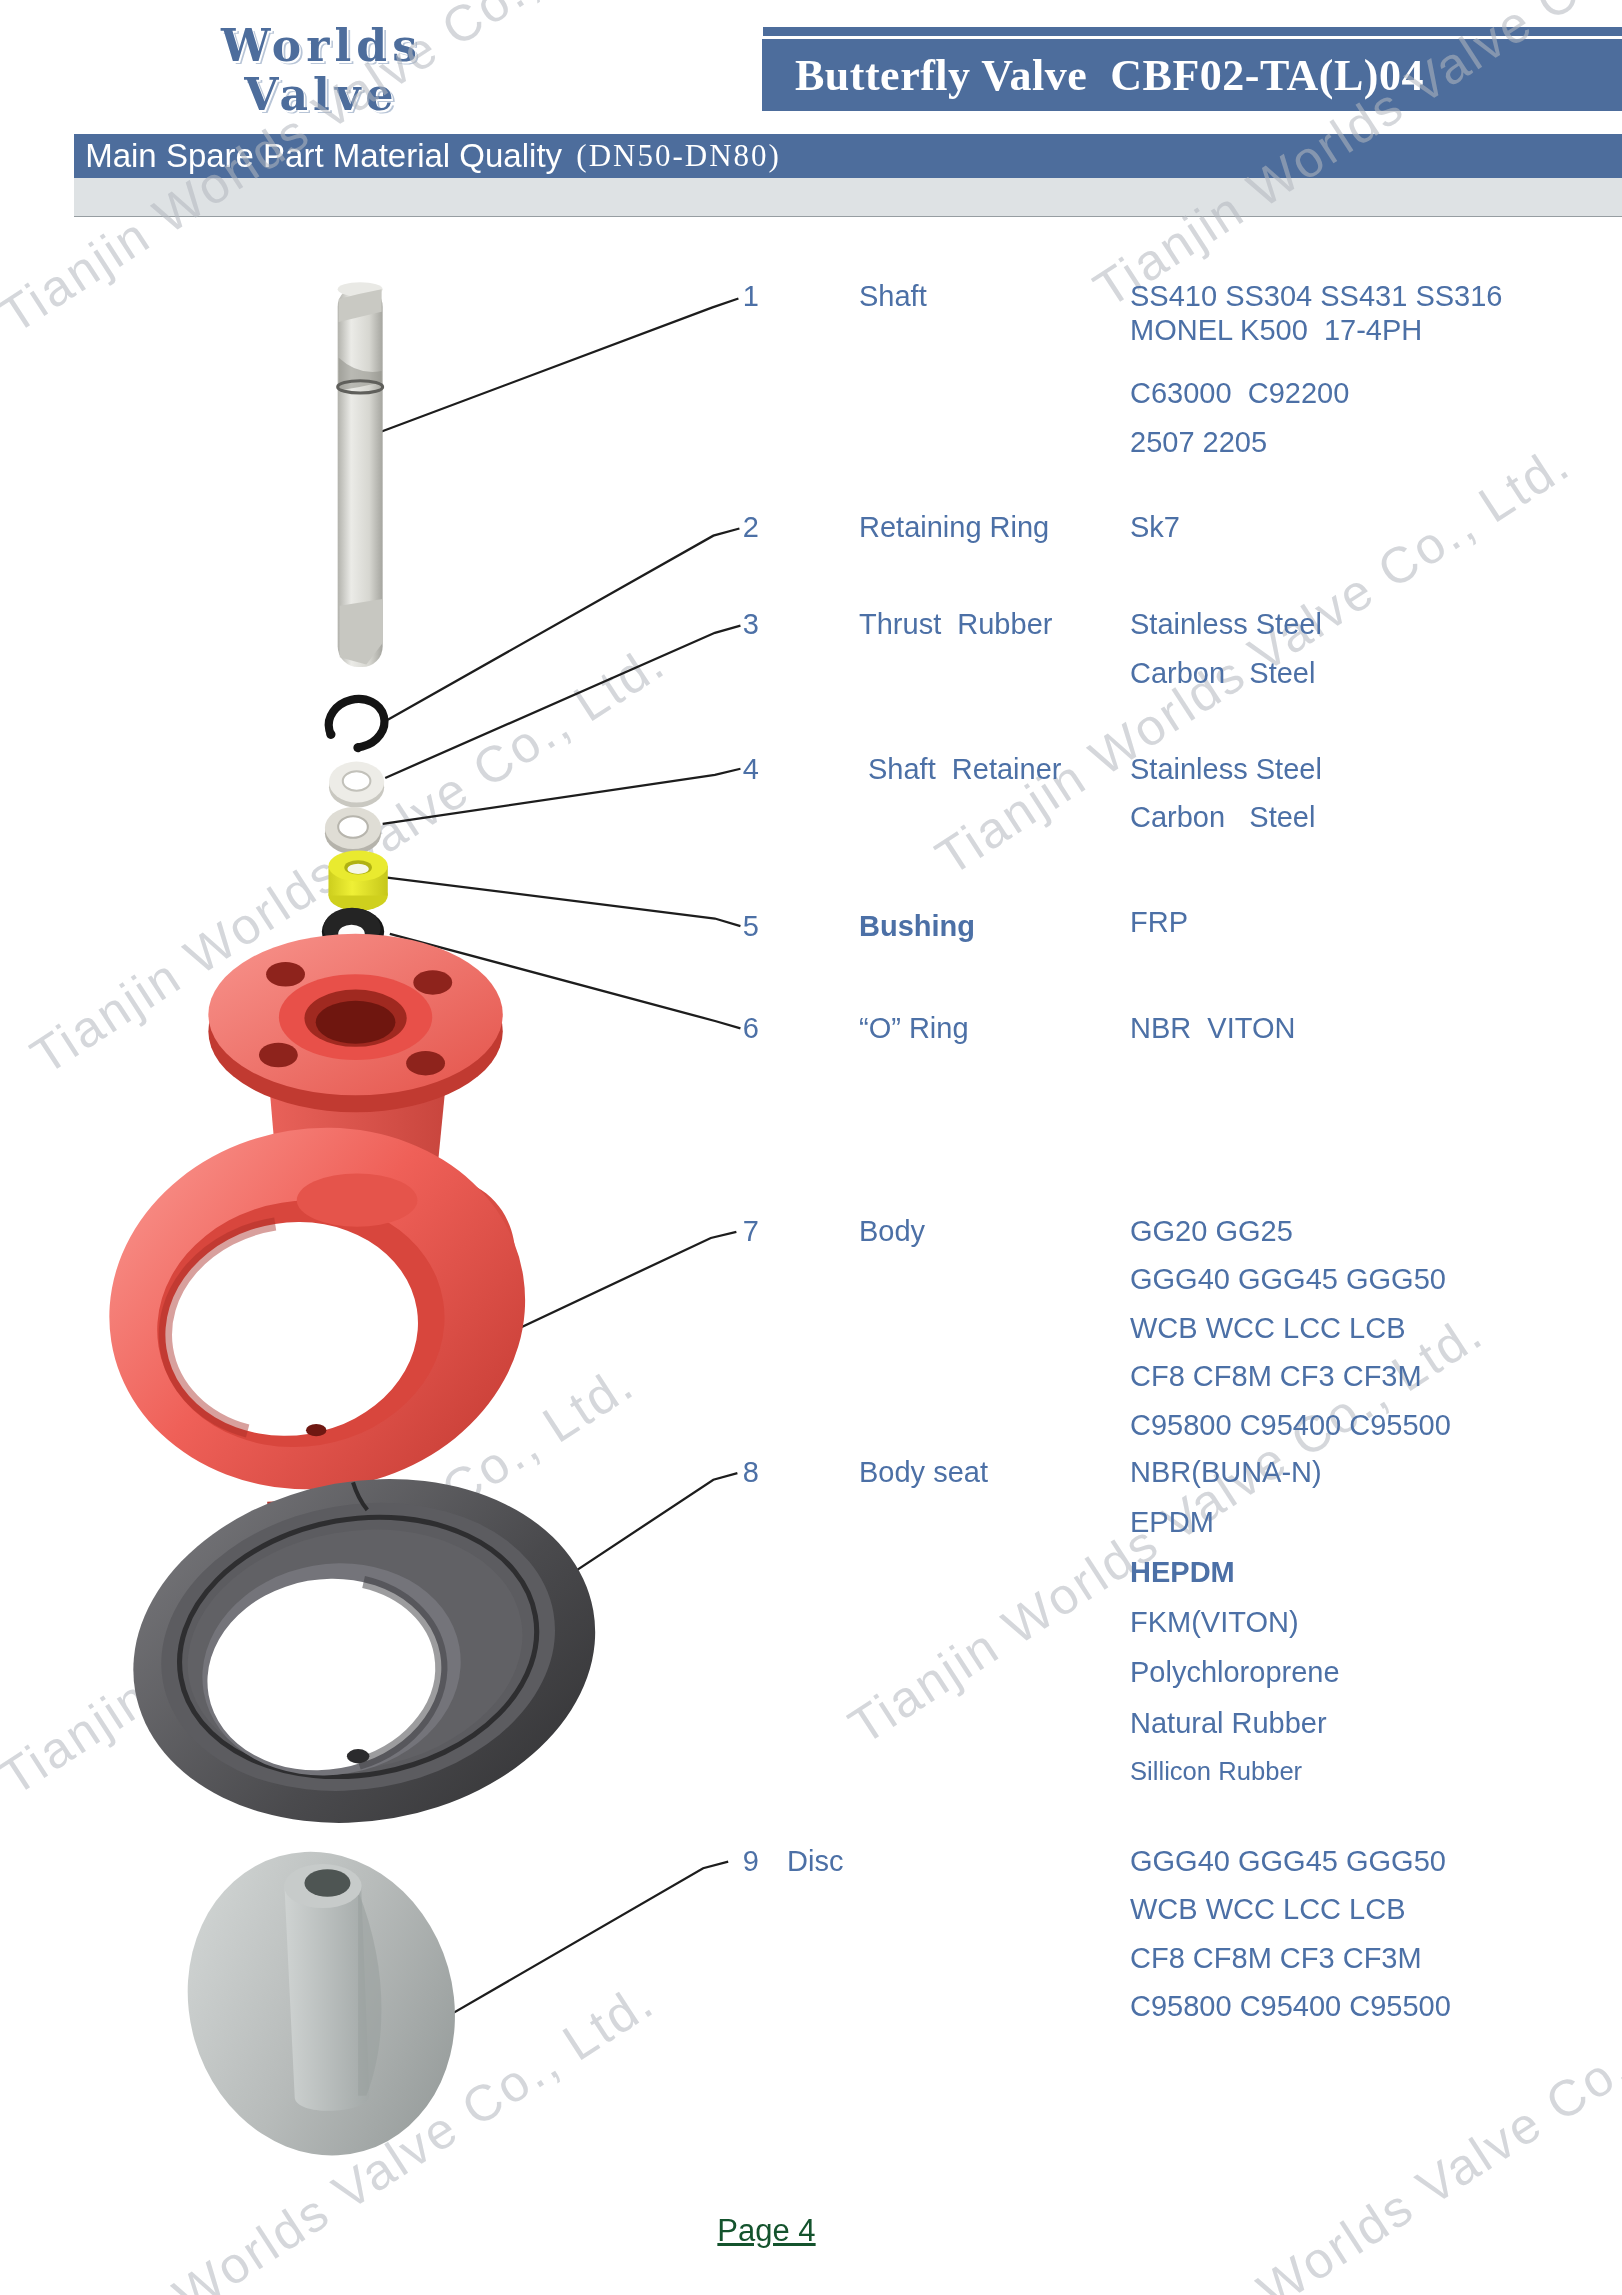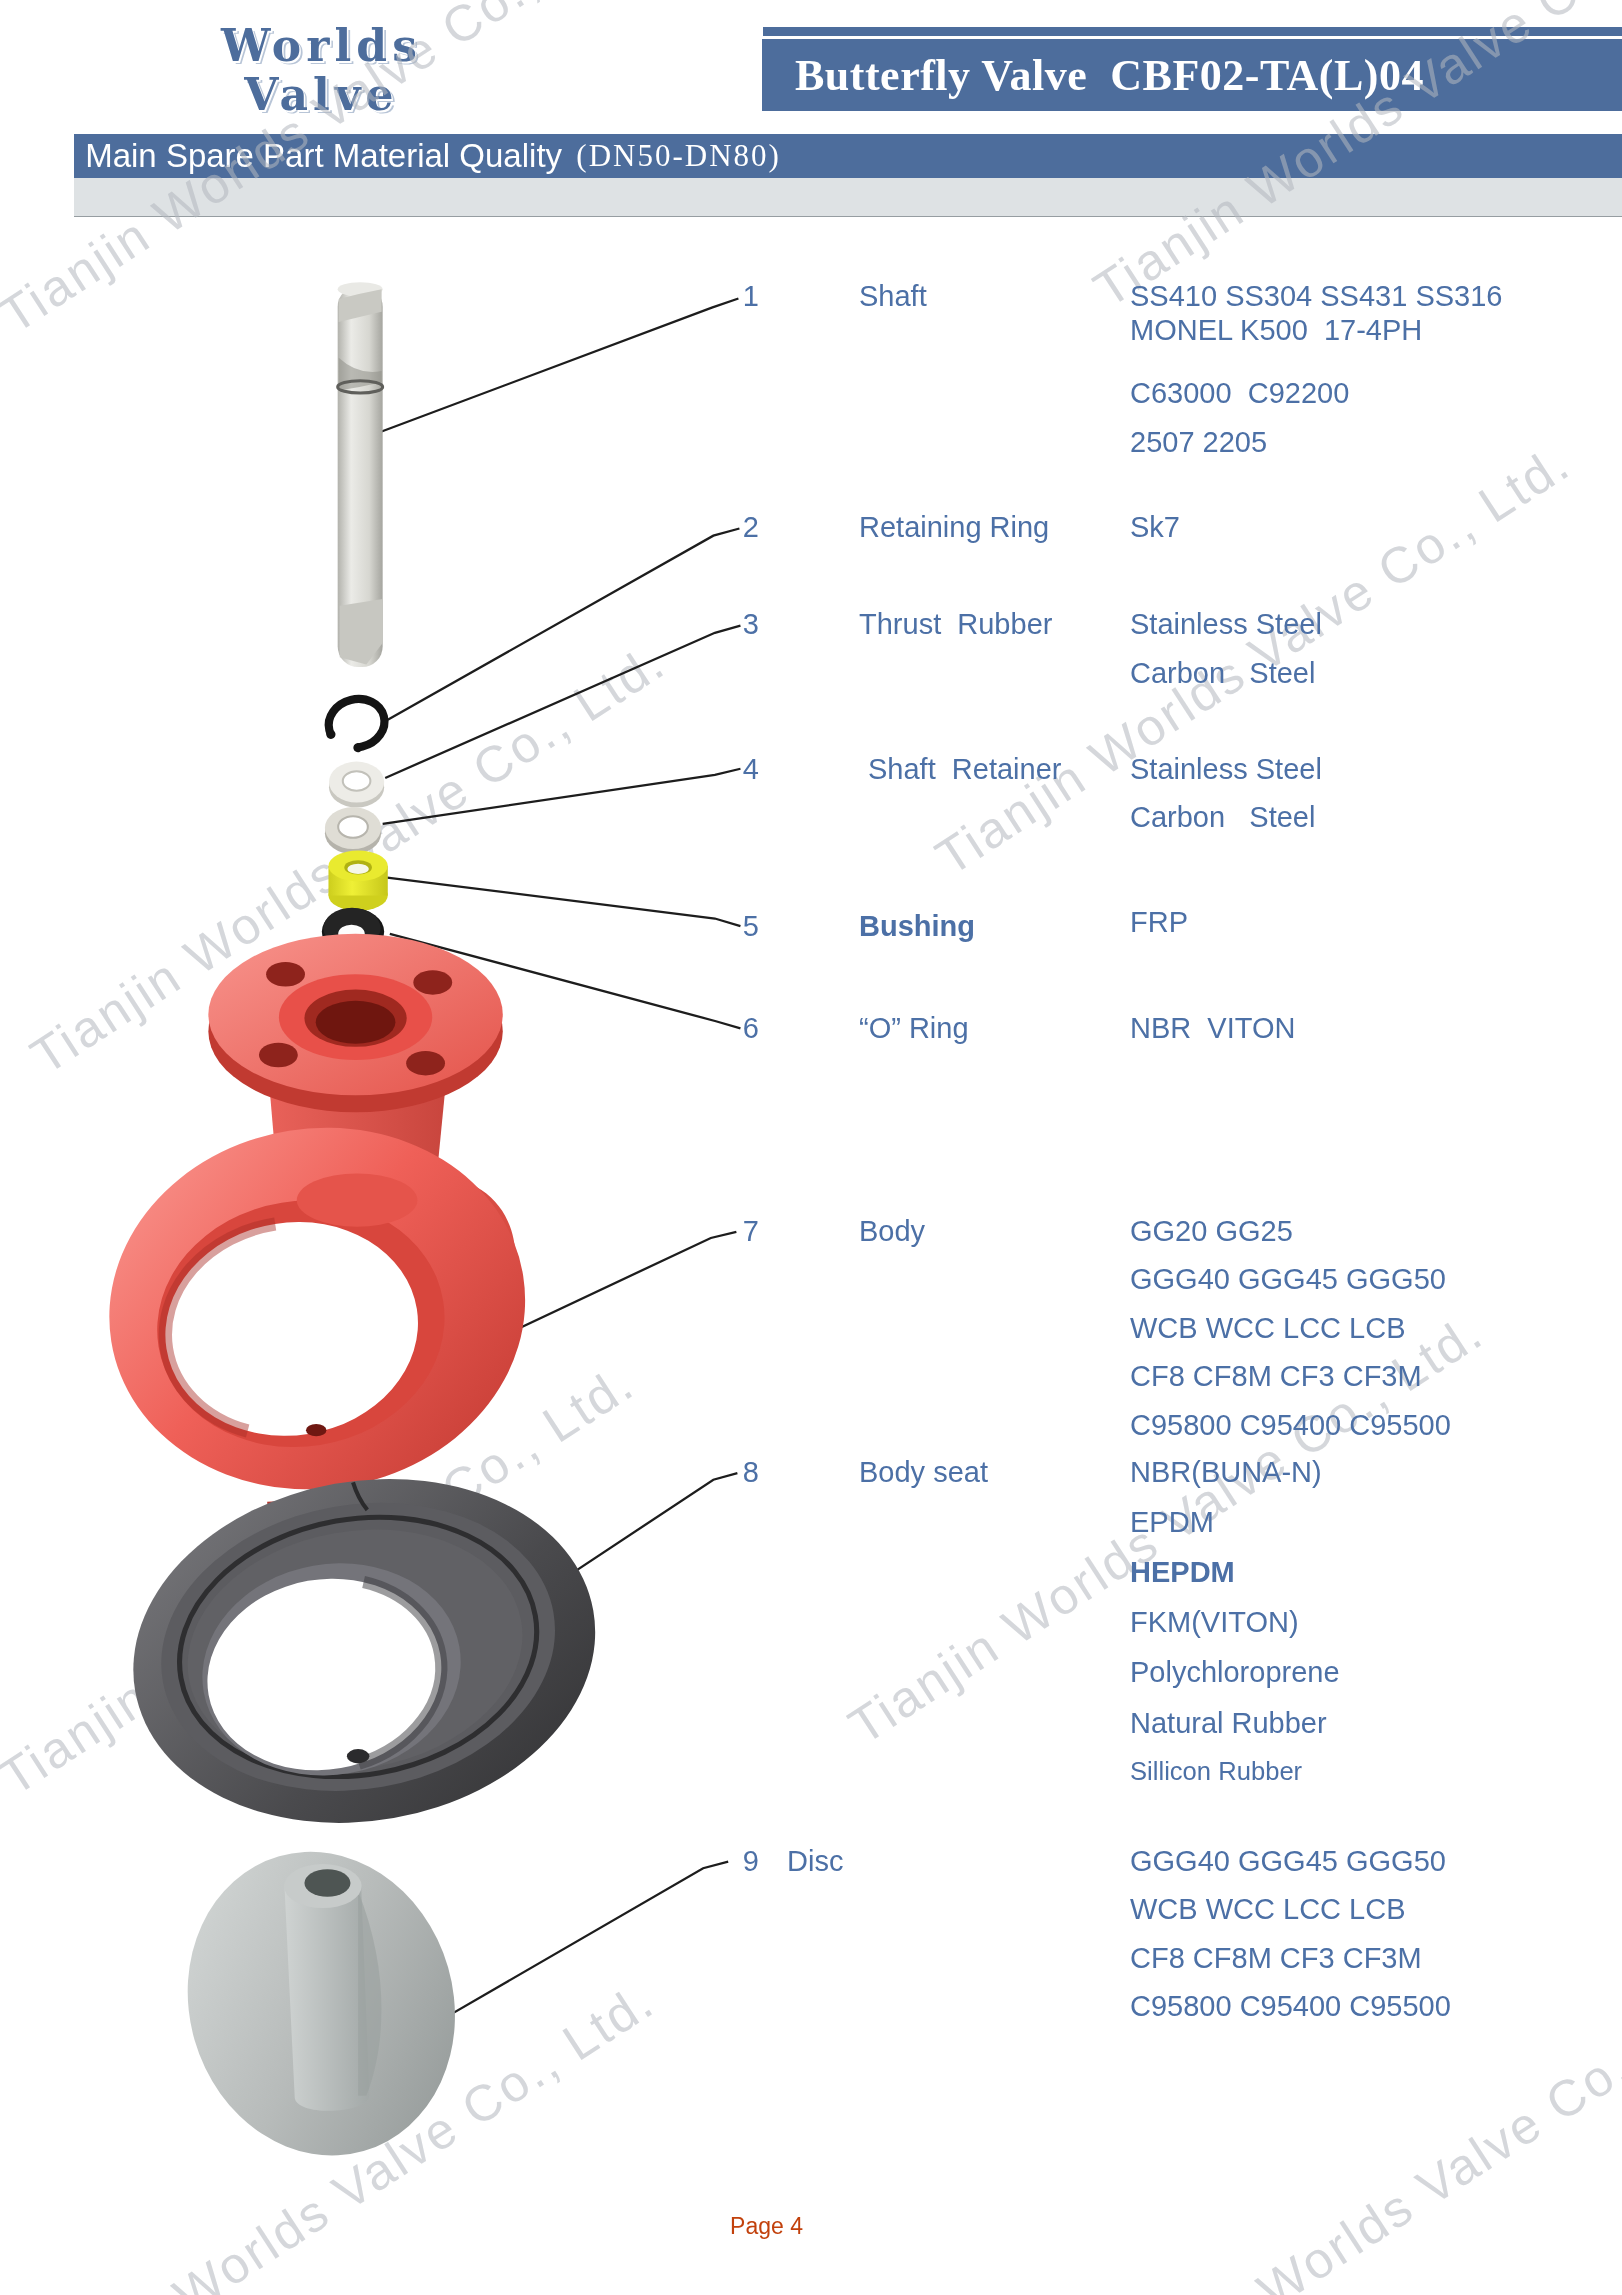--- a/index.html
+++ b/index.html
@@ -45,21 +45,21 @@
   .row-num,.row-label,.mat{
     position:absolute; z-index:7; color:#4c70a6; font-size:29px; white-space:pre;
   }
   .row-num{left:706px; width:53px; text-align:right;}
   .mat-small{font-size:25.6px;}
   
   #diagram{position:absolute; left:0; top:0; z-index:6; pointer-events:none;}
   
   .footer{
     position:absolute; left:613px; top:2213px; width:307px; text-align:center; z-index:7;
-    color:#c2410c; font-size:23px;
+    color:#14532d; font-size:31px;text-decoration:underline;
   }
 </style>
 </head>
 <body>
 
 <div class="page">
 
   <div class="logo logo-line2" style="color:#4d6d9c;">Valve</div>
   <div class="logo logo-line1" style="color:#4d6d9c;">Worlds</div>
 

